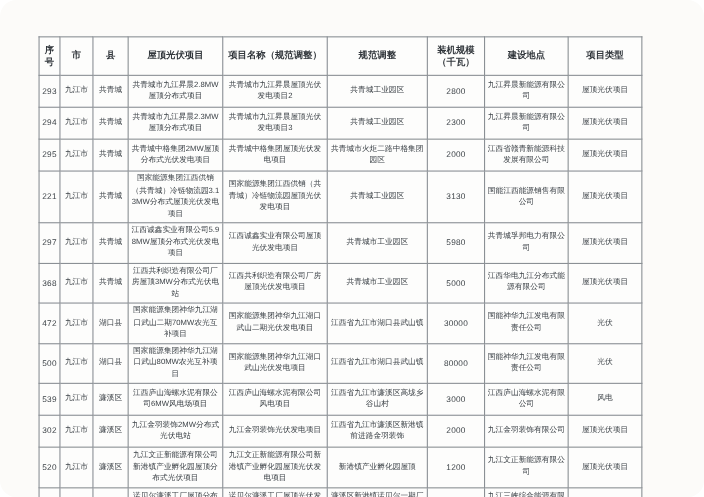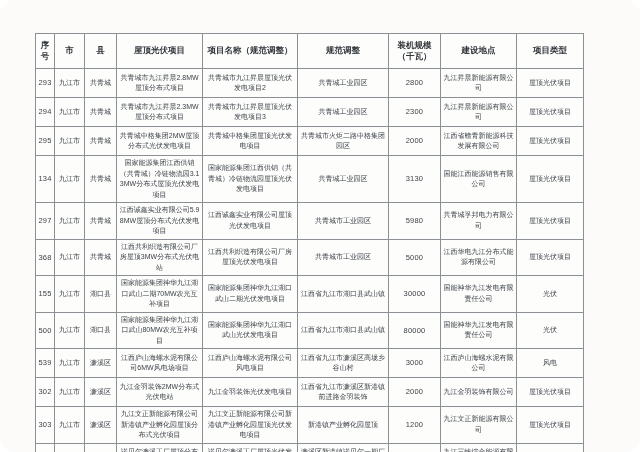--- a/index.html
+++ b/index.html
@@ -132,21 +132,21 @@
           <td class="c1">九江市</td>
           <td class="c2">共青城</td>
           <td class="c3">共青城中格集团2MW屋顶分布式光伏发电项目</td>
           <td class="c4">共青城中格集团屋顶光伏发电项目</td>
           <td class="c5">共青城市火炬二路中格集团园区</td>
           <td class="c6">2000</td>
           <td class="c7">江西省赣青新能源科技发展有限公司</td>
           <td class="c8">屋顶光伏项目</td>
         </tr>
         <tr>
-          <td class="c0">134</td>
+          <td class="c0">221</td>
           <td class="c1">九江市</td>
           <td class="c2">共青城</td>
           <td class="c3">国家能源集团江西供销（共青城）冷链物流园3.13MW分布式屋顶光伏发电项目</td>
           <td class="c4">国家能源集团江西供销（共青城）冷链物流园屋顶光伏发电项目</td>
           <td class="c5">共青城工业园区</td>
           <td class="c6">3130</td>
           <td class="c7">国能江西能源销售有限公司</td>
           <td class="c8">屋顶光伏项目</td>
         </tr>
         <tr>
@@ -165,21 +165,21 @@
           <td class="c1">九江市</td>
           <td class="c2">共青城</td>
           <td class="c3">江西共利织造有限公司厂房屋顶3MW分布式光伏电站</td>
           <td class="c4">江西共利织造有限公司厂房屋顶光伏发电项目</td>
           <td class="c5">共青城市工业园区</td>
           <td class="c6">5000</td>
           <td class="c7">江西华电九江分布式能源有限公司</td>
           <td class="c8">屋顶光伏项目</td>
         </tr>
         <tr>
-          <td class="c0">155</td>
+          <td class="c0">472</td>
           <td class="c1">九江市</td>
           <td class="c2">湖口县</td>
           <td class="c3">国家能源集团神华九江湖口武山二期70MW农光互补项目</td>
           <td class="c4">国家能源集团神华九江湖口武山二期光伏发电项目</td>
           <td class="c5">江西省九江市湖口县武山镇</td>
           <td class="c6">30000</td>
           <td class="c7">国能神华九江发电有限责任公司</td>
           <td class="c8">光伏</td>
         </tr>
         <tr>
@@ -209,21 +209,21 @@
           <td class="c1">九江市</td>
           <td class="c2">濂溪区</td>
           <td class="c3">九江金羽装饰2MW分布式光伏电站</td>
           <td class="c4">九江金羽装饰光伏发电项目</td>
           <td class="c5">江西省九江市濂溪区新港镇前进路金羽装饰</td>
           <td class="c6">2000</td>
           <td class="c7">九江金羽装饰有限公司</td>
           <td class="c8">屋顶光伏项目</td>
         </tr>
         <tr>
-          <td class="c0">303</td>
+          <td class="c0">520</td>
           <td class="c1">九江市</td>
           <td class="c2">濂溪区</td>
           <td class="c3">九江文正新能源有限公司新港镇产业孵化园屋顶分布式光伏项目</td>
           <td class="c4">九江文正新能源有限公司新港镇产业孵化园屋顶光伏发电项目</td>
           <td class="c5">新港镇产业孵化园屋顶</td>
           <td class="c6">1200</td>
           <td class="c7">九江文正新能源有限公司</td>
           <td class="c8">屋顶光伏项目</td>
         </tr>
         <tr>

